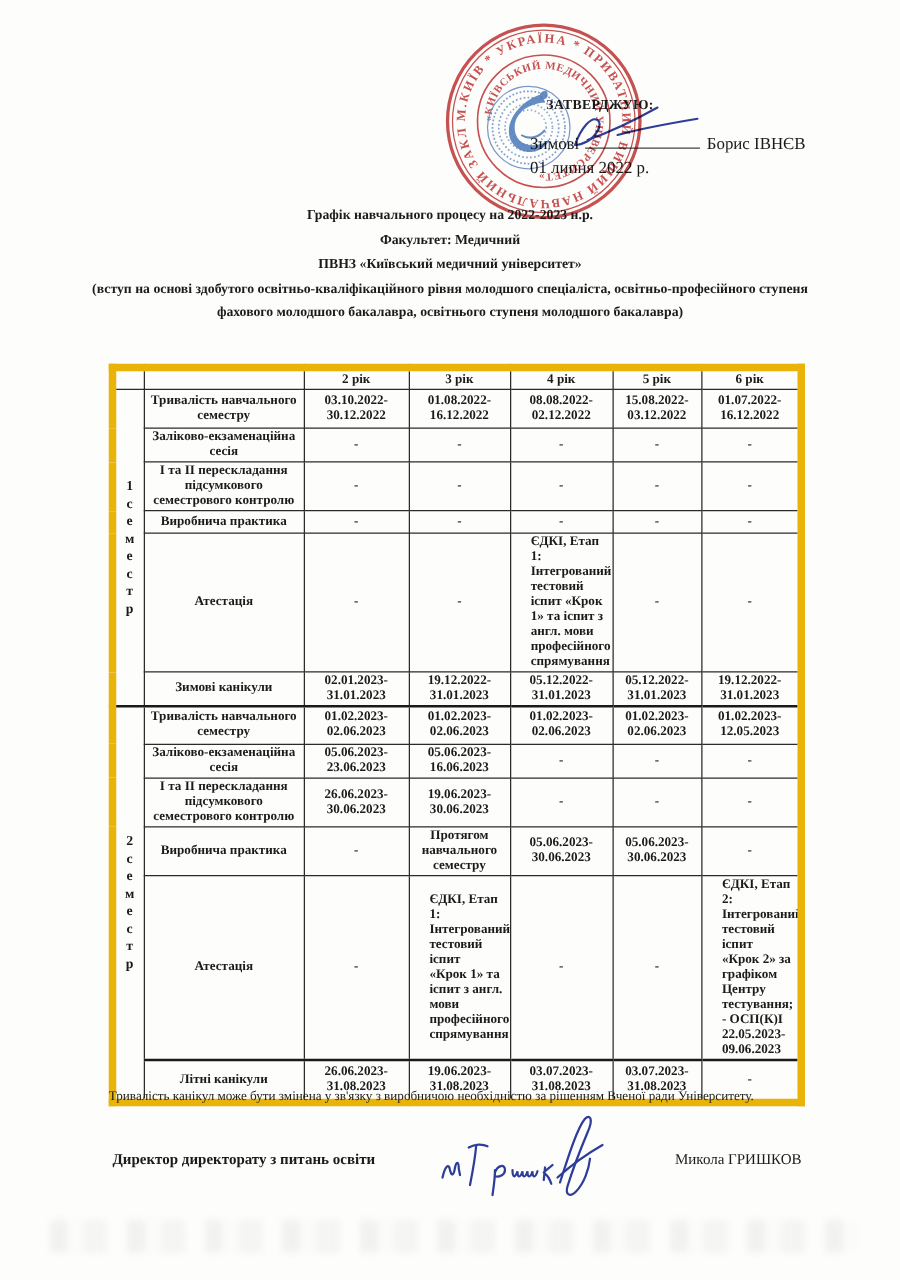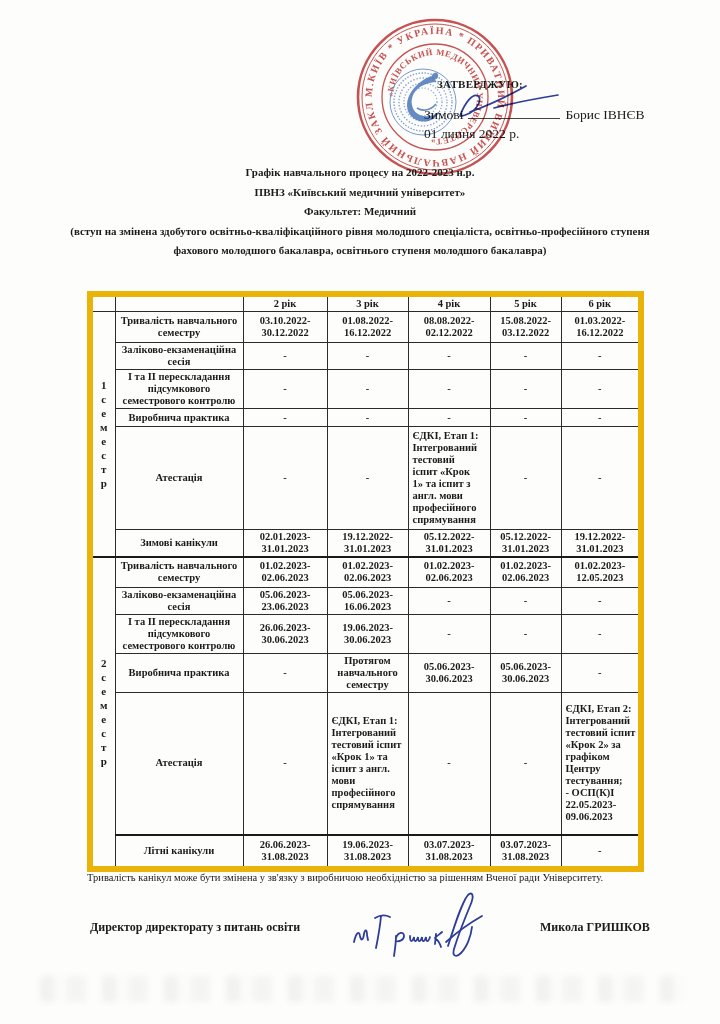--- a/index.html
+++ b/index.html
@@ -16,27 +16,27 @@
   
   .title-block{position:absolute;left:58px;top:163px;width:604px;text-align:center;
     font-size:11px;font-weight:bold;line-height:19.6px;}
   
   .sched{position:absolute;left:87px;top:291px;border-collapse:collapse;table-layout:fixed;width:551px;
     border:6px solid #eab308;}
   .sched td,.sched th{border:1px solid #2b2b2b;vertical-align:middle;text-align:center;
     font-size:10.5px;line-height:12px;font-weight:bold;padding:1px 2px;overflow:hidden;}
   .sched .cell{white-space:pre-line;}
   .sched .sem{white-space:pre-line;line-height:14px;font-size:11px;}
-  .sched .left{text-align:left;padding-left:4px;}
+  .sched .left{text-align:left;padding-left:16px;}
   .sched tr.s2 td{border-top:2px solid #1a1a1a;}
   .sched tr.lastrow td{border-top:2px solid #1a1a1a;}
   
   .note{position:absolute;left:87px;top:872px;width:580px;font-size:10.5px;}
   .footer-pos{position:absolute;left:90px;top:920px;font-size:12px;font-weight:bold;}
-  .footer-name{position:absolute;left:540px;top:920px;font-size:12px;font-weight:bold;}
+  .footer-name{position:absolute;left:540px;top:920px;font-size:12px;font-weight:normal;}
   
   .stamp{position:absolute;left:350px;top:12px;mix-blend-mode:multiply;opacity:.88;}
   .rector-sig{position:absolute;left:450px;top:78px;mix-blend-mode:multiply;}
   .footer-sig{position:absolute;left:348px;top:888px;mix-blend-mode:multiply;}
   
   .smudge{position:absolute;left:40px;top:976px;width:645px;height:26px;border-radius:4px;opacity:.45;
     background:repeating-linear-gradient(90deg, rgba(125,125,125,.20) 0 14px, rgba(170,170,170,.05) 14px 27px,
       rgba(135,135,135,.16) 27px 46px, rgba(255,255,255,0) 46px 62px);
     filter:blur(3px);}
 </style>
@@ -81,23 +81,23 @@
       <circle r="19" fill="none" stroke="#4a77bd" stroke-width="1.4" stroke-dasharray="1.2,1.8" opacity=".7"></circle>
       <circle r="14" fill="none" stroke="#4a77bd" stroke-width="1.4" stroke-dasharray="1.2,2" opacity=".65"></circle>
       <path d="M8,-26 C-12,-18 -22,2 -12,14 C-4,23 12,21 17,9 C6,18 -9,15 -11,3 C-13,-10 -2,-19 13,-20 C12,-24 10,-26 8,-26 Z" fill="#3f6fb8" opacity=".9"></path>
       <path d="M9,-27 C12,-31 16,-30 15,-25 C14,-22 11,-22 9,-24 Z" fill="#3f6fb8" opacity=".9"></path>
       <path d="M-6,6 C0,10 8,8 13,2" fill="none" stroke="#3f6fb8" stroke-width="1.6" opacity=".9"></path>
     </g>
   </svg>
 
   <div class="title-block">
     <div>Графік навчального процесу на 2022-2023 н.р.</div>
+    <div>Факультет: Медичний</div>
     <div>ПВНЗ «Київський медичний університет»</div>
-    <div>Факультет: Медичний</div>
-    <div>(вступ на змінена здобутого освітньо-кваліфікаційного рівня молодшого спеціаліста, освітньо-професійного ступеня фахового молодшого бакалавра, освітнього ступеня молодшого бакалавра)</div>
+    <div>(вступ на основі здобутого освітньо-кваліфікаційного рівня молодшого спеціаліста, освітньо-професійного ступеня фахового молодшого бакалавра, освітнього ступеня молодшого бакалавра)</div>
   </div>
 
   <table class="sched">
     <colgroup>
       <col style="width:25px">
         <col style="width:128px">
         <col style="width:84px">
       <col style="width:81px">
         <col style="width:82px">
         <col style="width:71px">
@@ -125,21 +125,21 @@
 р</td>
       <td>Тривалість навчального семестру</td>
       <td class="cell">03.10.2022-
 30.12.2022</td>
       <td class="cell">01.08.2022-
 16.12.2022</td>
       <td class="cell">08.08.2022-
 02.12.2022</td>
       <td class="cell">15.08.2022-
 03.12.2022</td>
-      <td class="cell">01.03.2022-
+      <td class="cell">01.07.2022-
 16.12.2022</td>
     </tr>
     <tr style="height:23px">
       <td>Заліково-екзаменаційна сесія</td>
       <td class="cell">-</td>
       <td class="cell">-</td>
       <td class="cell">-</td>
       <td class="cell">-</td>
       <td class="cell">-</td>
     </tr>

